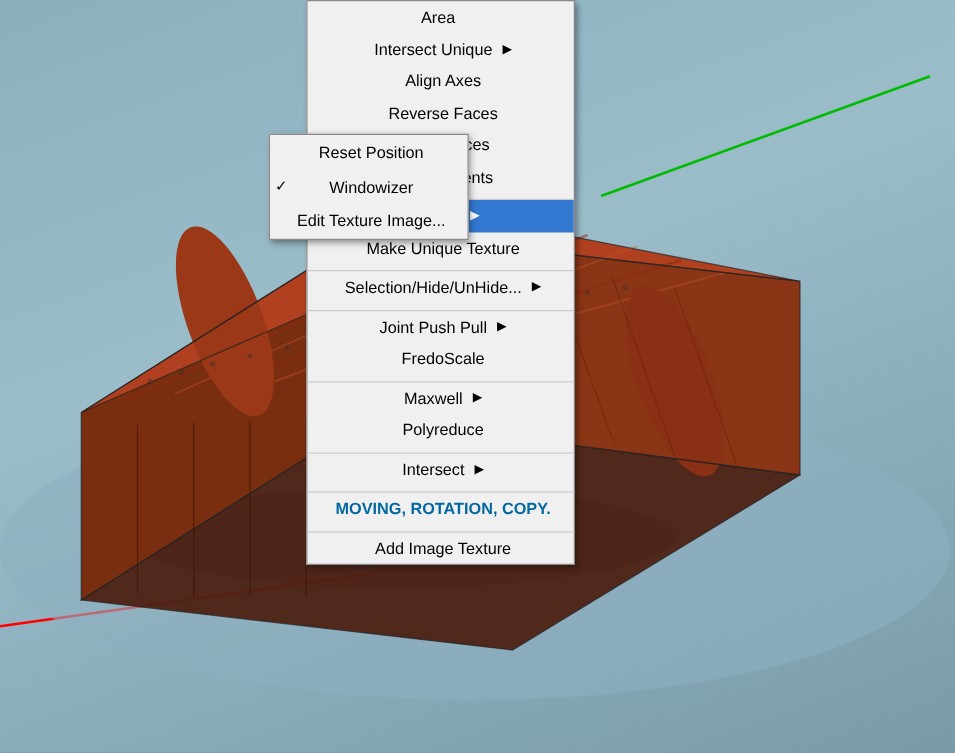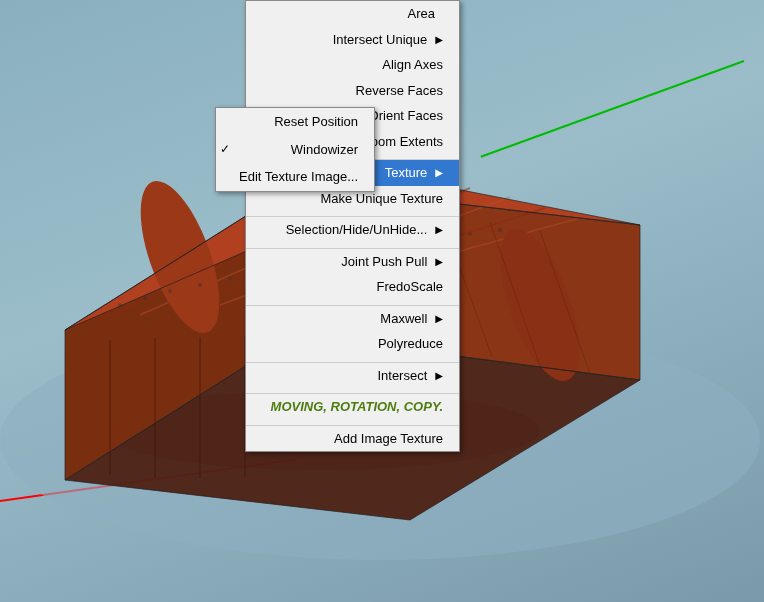--- a/index.html
+++ b/index.html
@@ -63,21 +63,21 @@
       min-width: 215px;
       z-index: 100;
     }
 
     .menu-item {
       padding: 3px 16px 3px 20px;
       cursor: pointer;
       white-space: nowrap;
       display: flex;
       align-items: center;
-      justify-content: flex-end;
+      justify-content: center;
       position: relative;
       color: #000;
       line-height: 1.5;
     }
 
     .menu-item.active {
       background: #3378d0;
       color: white;
     }
 
@@ -231,21 +231,21 @@
   </div>
   <div class="menu-item">
     <span>Polyreduce</span>
   </div>
   <div class="menu-separator"></div>
   <div class="menu-item">
     <span>Intersect</span>
     <span class="arrow">▶</span>
   </div>
   <div class="menu-separator"></div>
-  <div class="menu-item" style="font-weight:600;color:#4d7c0f;font-style:italic;">
+  <div class="menu-item" style="font-weight:600;color:#0369a1;">
     <span>MOVING, ROTATION, COPY.</span>
   </div>
   <div class="menu-separator"></div>
   <div class="menu-item">
     <span>Add Image Texture</span>
   </div>
 </div>
 
 <div class="submenu">
   <div class="menu-item">

